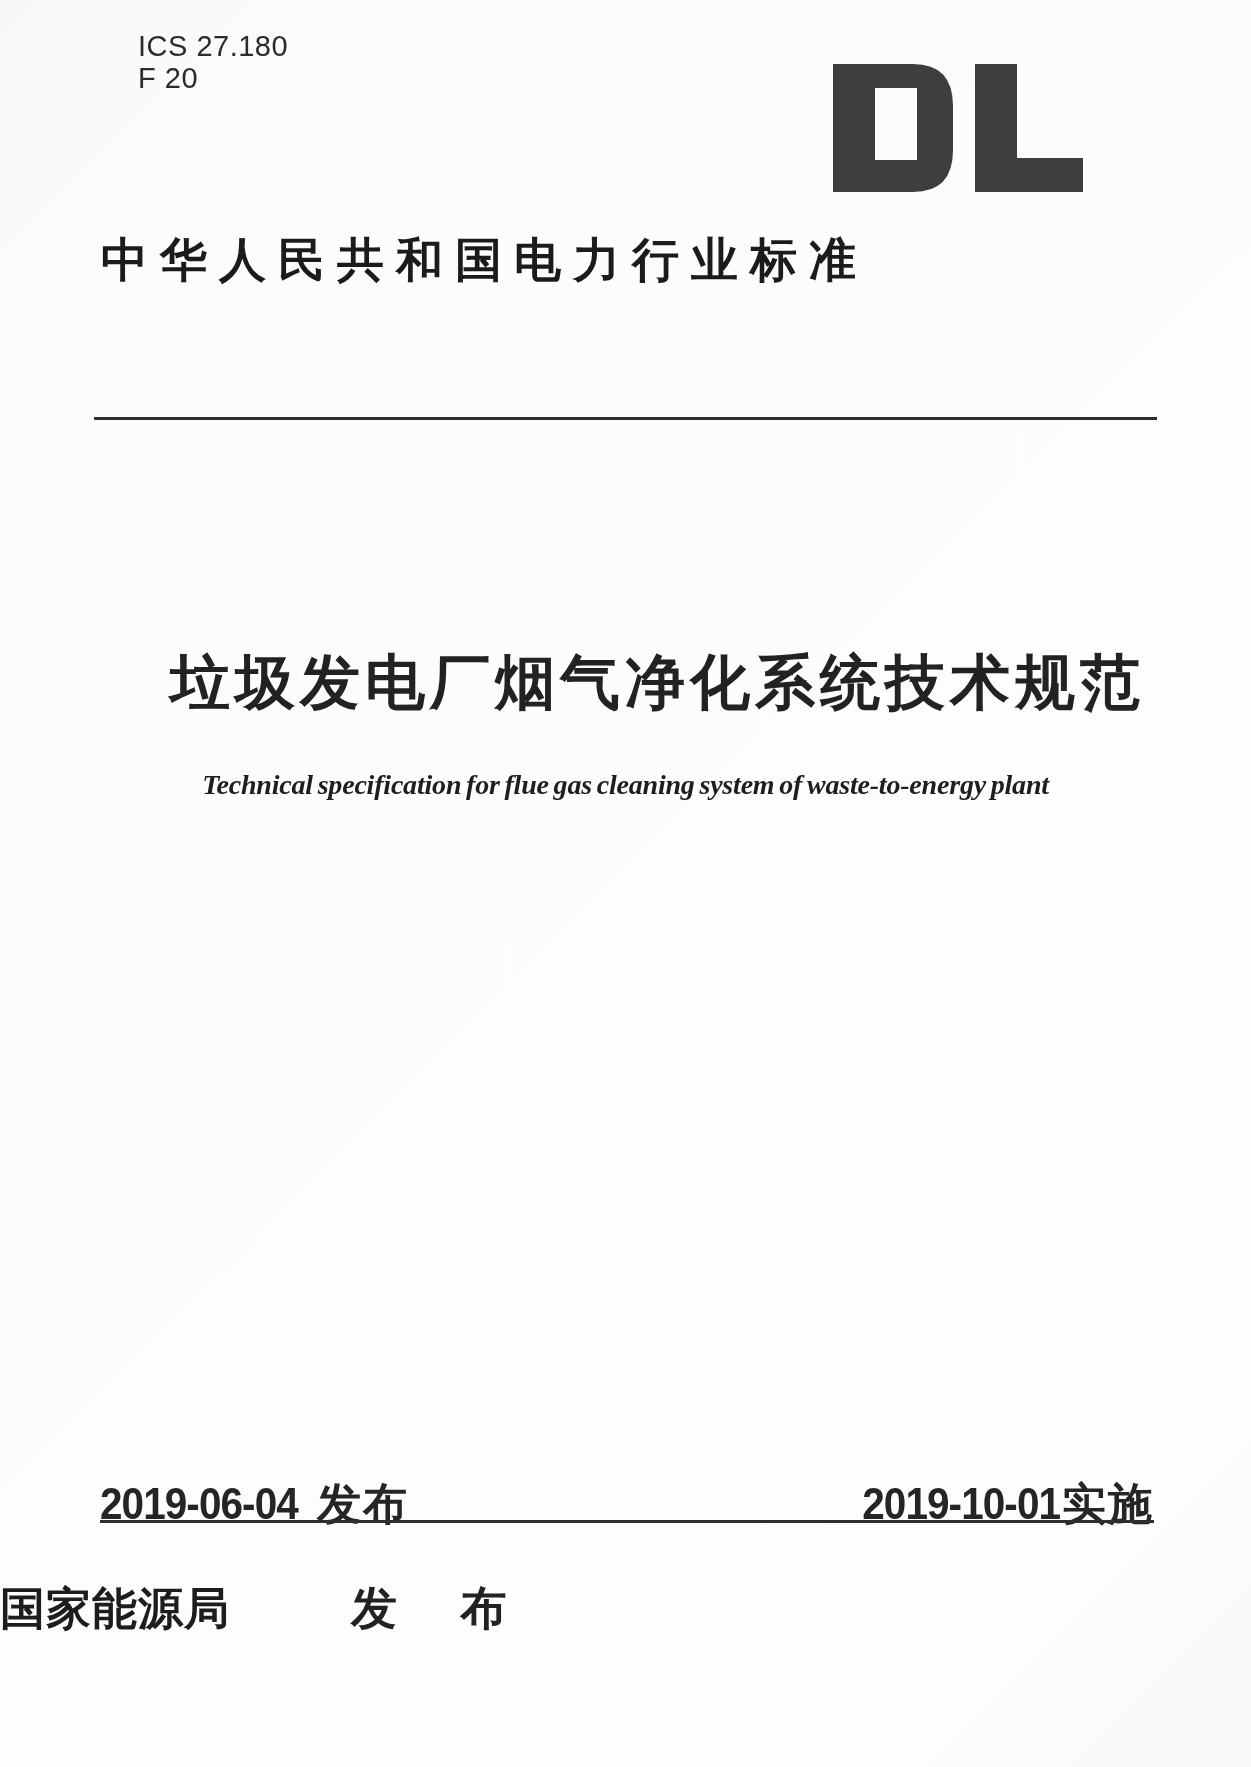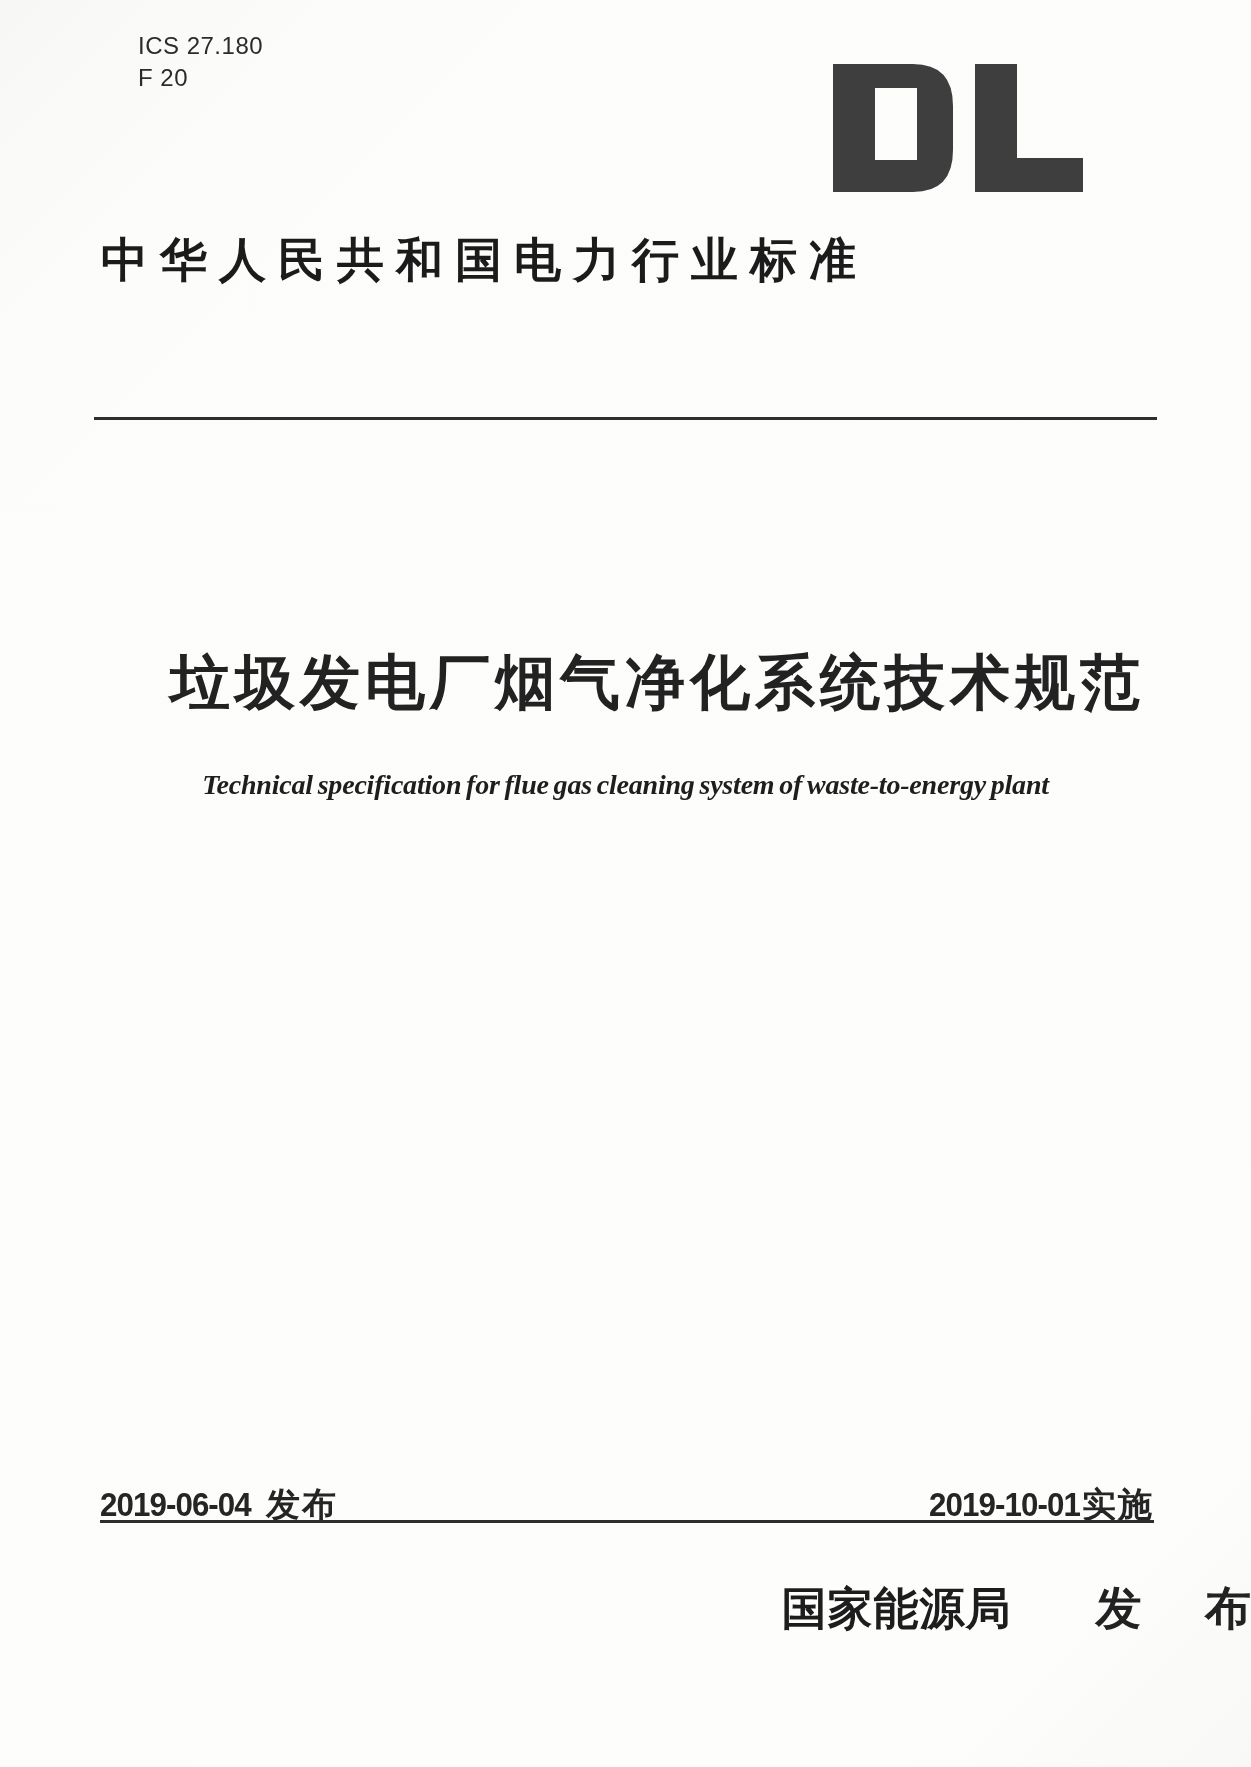--- a/index.html
+++ b/index.html
@@ -17,21 +17,21 @@
     color: #1f1f1f;
     font-family: "Liberation Serif", "DejaVu Serif", serif;
   }
 
   
   .ics-block {
     position: absolute;
     left: 138px;
     top: 30px;
     font-family: "Liberation Sans", "DejaVu Sans", sans-serif;
-    font-size: 24px;
+    font-size: 29px;
     line-height: 32px;
     color: #2b2b2b;
     letter-spacing: 0.5px;
   }
 
   
   .dl-logo {
     position: absolute;
     left: 833px;
     top: 64px;
@@ -116,21 +116,21 @@
 
   
   .dates-row {
     position: absolute;
     left: 100px;
     right: 97px;
     top: 1486px;
     display: flex;
     justify-content: space-between;
     align-items: flex-end;
-    font-size: 34px;
+    font-size: 44px;
     line-height: 36px;
     color: #252525;
     gap: 21px;
   }
   .date-item { white-space: nowrap; }
   .date-num {
     font-family: "Liberation Sans", "DejaVu Sans", sans-serif;
     font-weight: bold;
     letter-spacing: -1px;
     display: inline-block;
@@ -145,23 +145,24 @@
     letter-spacing: 2px;
   }
 
   
   .publisher-row {
     position: absolute;
     left: 0;
     right: 0;
     top: 1585px;
     display: flex;
-    justify-content: flex-end;
+    justify-content: flex-start;
     align-items: baseline;
     white-space: nowrap;
+    gap: 37px;
   }
   .publisher-name {
     font-size: 45px;
     line-height: 48px;
     font-weight: bold;
     letter-spacing: 1px;
     color: #1d1d1d;
   }
   .publish-label {
     font-size: 46px;

